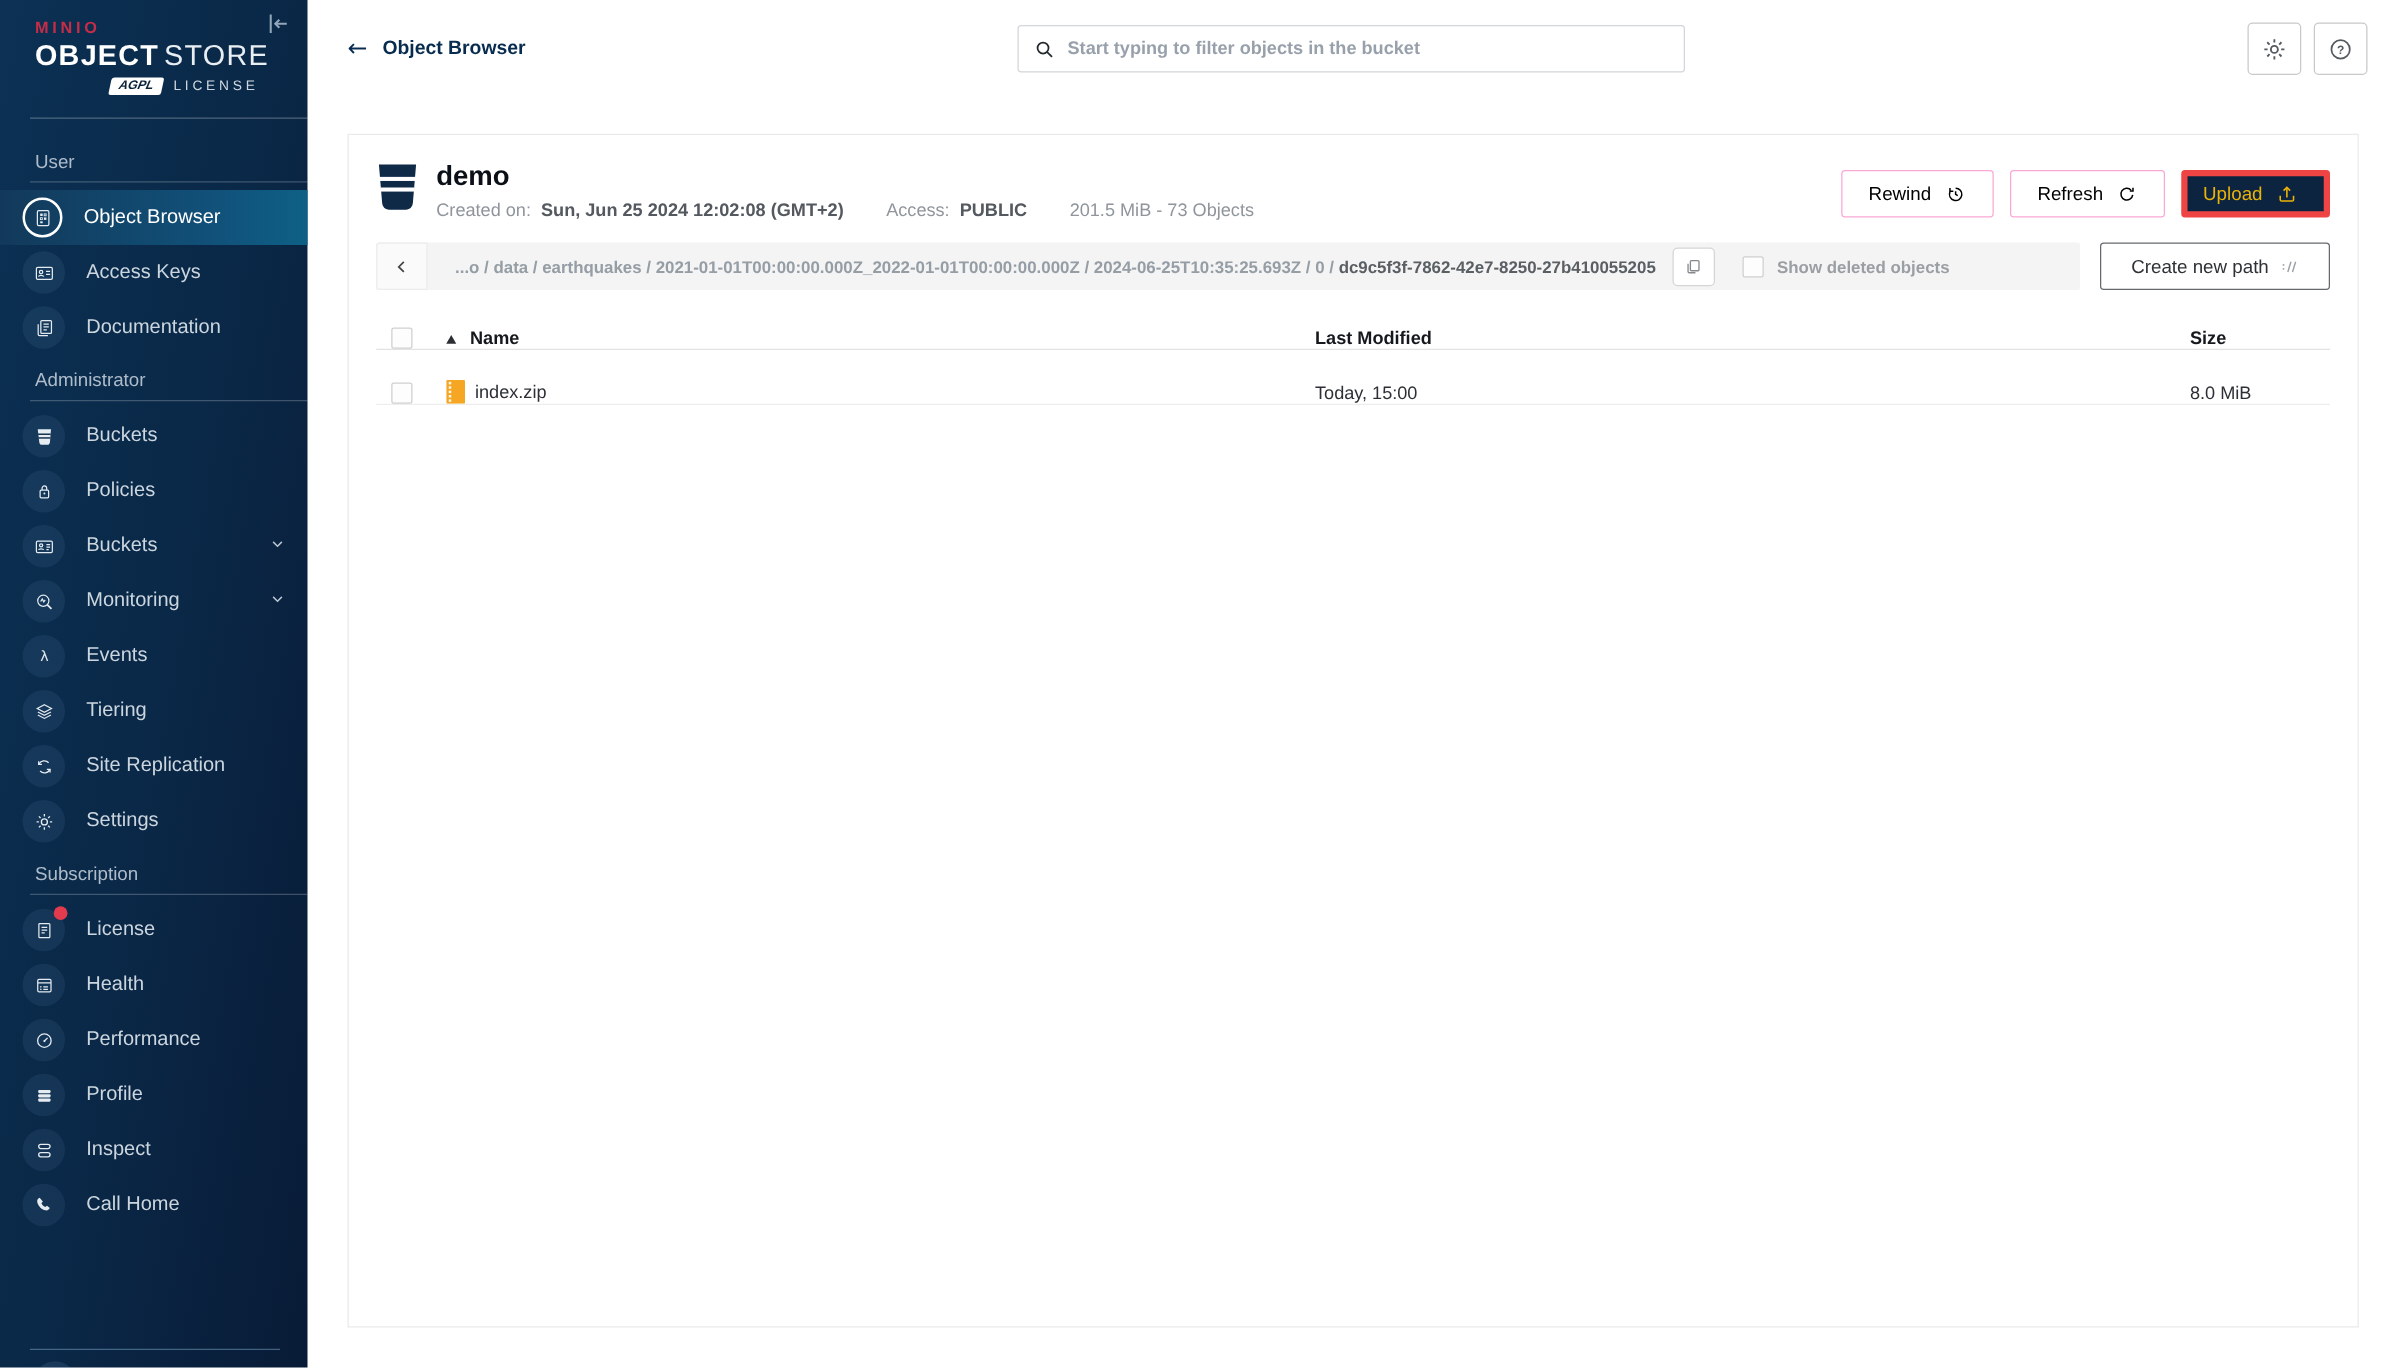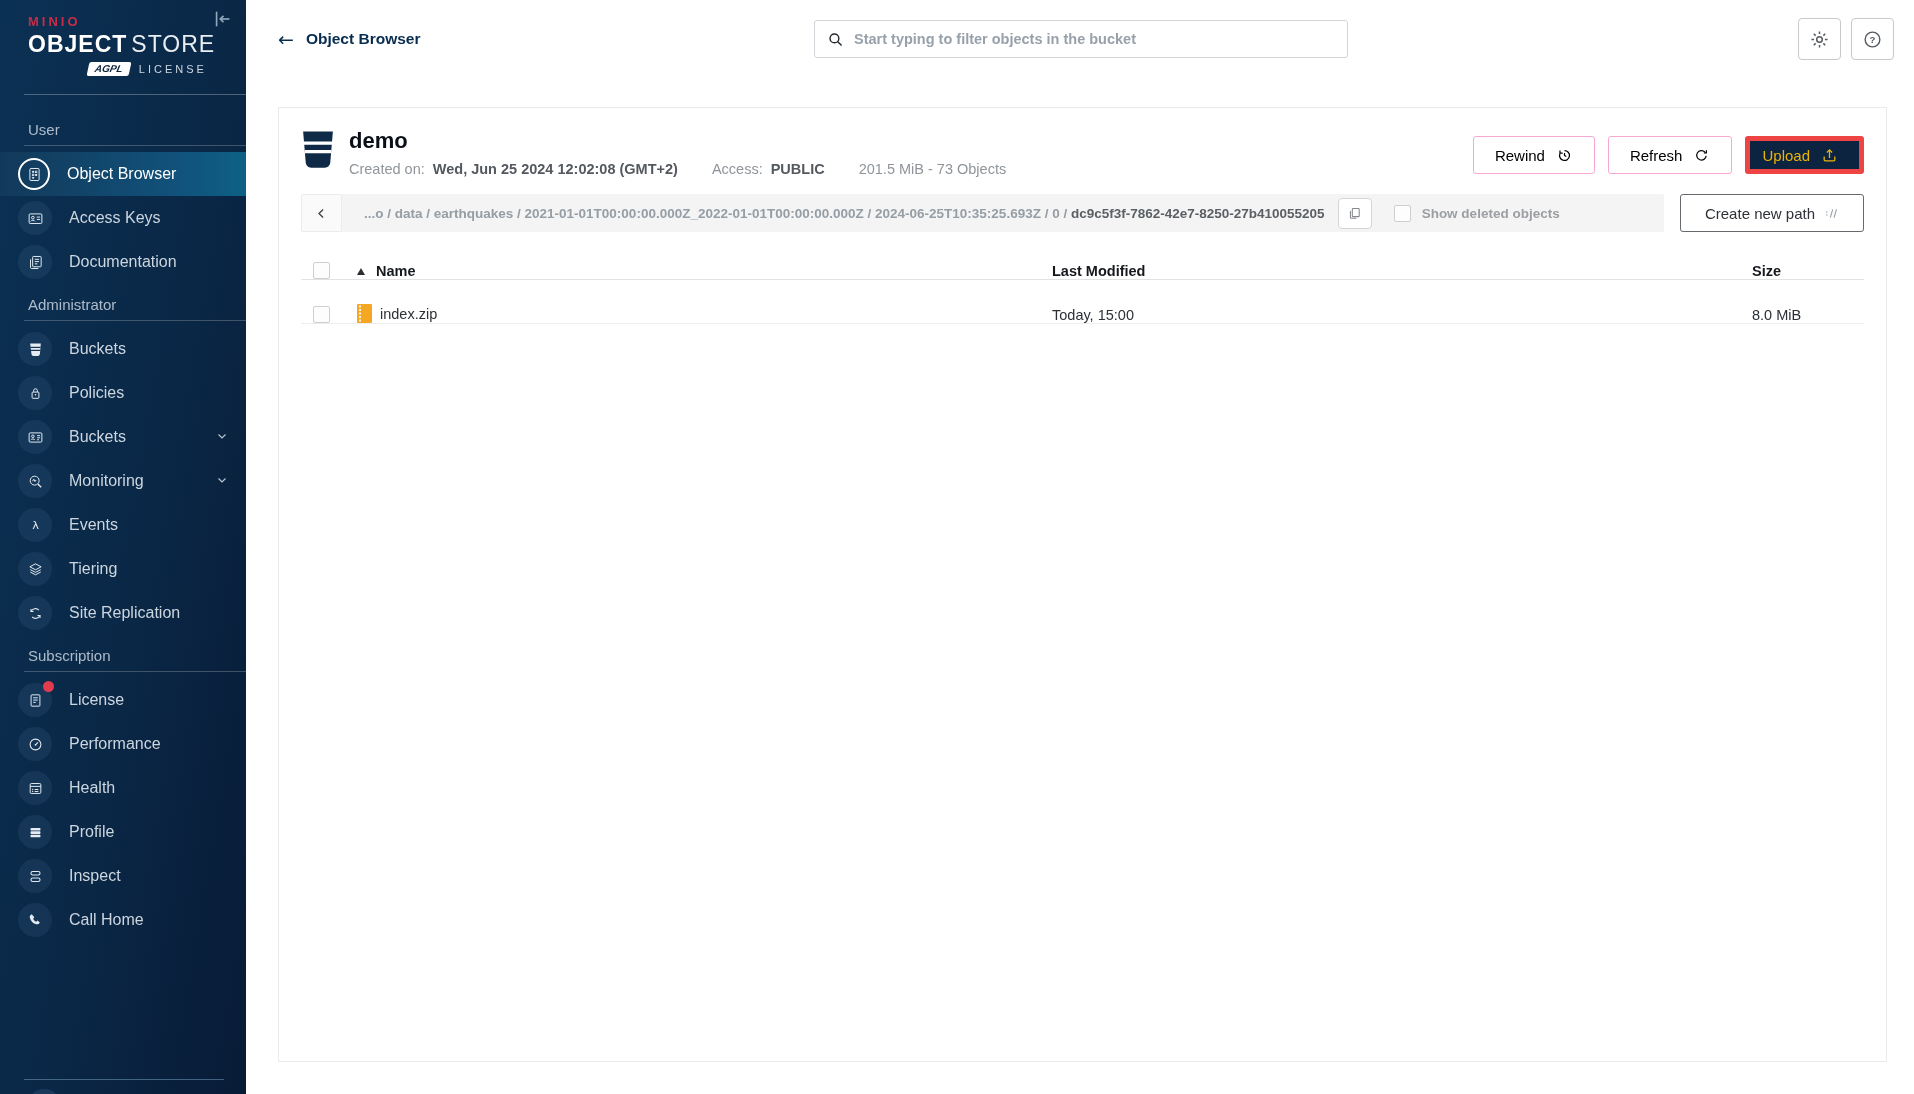--- a/index.html
+++ b/index.html
@@ -265,57 +265,66 @@
         <svg viewBox="0 0 24 24" fill="none" stroke="currentColor" stroke-width="1.5">
             <path d="M16.8 7.3A6.6 6.6 0 0 0 5.8 9.4"></path>
             <path d="M5.6 5.6v3.6h3.6"></path>
             <path d="M7.2 16.7a6.6 6.6 0 0 0 11-2.1"></path>
             <path d="M18.4 18.4v-3.6h-3.6"></path>
           </svg>
       </span>
       <span>Site Replication</span>
     </div>
 
+    <div class="menu-item">
+      <span class="icn-circle">
+        <svg viewBox="0 0 24 24" fill="none" stroke="currentColor" stroke-width="1.5">
+            <circle cx="12" cy="12" r="3.4"></circle>
+            <path d="M12 3.2v2.6M12 18.2v2.6M3.2 12h2.6M18.2 12h2.6M5.8 5.8l1.9 1.9M16.3 16.3l1.9 1.9M18.2 5.8l-1.9 1.9M7.7 16.3l-1.9 1.9"></path>
+          </svg>
+      </span>
+      <span>Settings</span>
+    </div>
 
     <div class="menu-section-label">Subscription</div>
     <div class="menu-section-divider"></div>
 
     <div class="menu-item">
       <span class="icn-circle">
         <svg viewBox="0 0 24 24" fill="none" stroke="currentColor" stroke-width="1.4">
             <rect x="5.8" y="4" width="12.4" height="16" rx="1"></rect>
             <path d="M8.8 8.2h6.4M8.8 11.4h6.4M8.8 14.6h3.6"></path>
           </svg>
         <span class="alert-dot"></span>
       </span>
       <span>License</span>
-    </div>
-
-    <div class="menu-item">
-      <span class="icn-circle">
-        <svg viewBox="0 0 24 24" fill="none" stroke="currentColor" stroke-width="1.5">
-            <circle cx="12" cy="12" r="7.6"></circle>
-            <path d="M12 12.5l3.6-3.6"></path>
-            <circle cx="12" cy="12.5" r="1.2" fill="currentColor" stroke="none"></circle>
-          </svg>
-      </span>
-      <span>Performance</span>
     </div>
 
     <div class="menu-item">
       <span class="icn-circle">
         <svg viewBox="0 0 24 24" fill="none" stroke="currentColor" stroke-width="1.4">
             <rect x="4.5" y="5" width="15" height="14" rx="1.5"></rect>
             <path d="M4.5 9h15"></path>
             <circle cx="8" cy="13.4" r="0.9" fill="currentColor" stroke="none"></circle>
             <circle cx="8" cy="16.2" r="0.9" fill="currentColor" stroke="none"></circle>
             <path d="M10.8 13.4h5.2M10.8 16.2h5.2"></path>
           </svg>
       </span>
       <span>Health</span>
+    </div>
+
+    <div class="menu-item">
+      <span class="icn-circle">
+        <svg viewBox="0 0 24 24" fill="none" stroke="currentColor" stroke-width="1.5">
+            <circle cx="12" cy="12" r="7.6"></circle>
+            <path d="M12 12.5l3.6-3.6"></path>
+            <circle cx="12" cy="12.5" r="1.2" fill="currentColor" stroke="none"></circle>
+          </svg>
+      </span>
+      <span>Performance</span>
     </div>
 
     <div class="menu-item">
       <span class="icn-circle">
         <svg viewBox="0 0 24 24" fill="currentColor" stroke="none">
             <rect x="5" y="5.6" width="14" height="3.6" rx="1.2"></rect>
             <rect x="5" y="10.4" width="14" height="3.6" rx="1.2"></rect>
             <rect x="5" y="15.2" width="14" height="3.6" rx="1.2"></rect>
           </svg>
       </span>
@@ -386,21 +395,21 @@
         <svg viewBox="0 0 24 28" fill="currentColor" stroke="none">
             <path d="M1.5 1h21l-1.8 21.5c-.2 2.4-1.6 4-4 4H7.3c-2.4 0-3.8-1.6-4-4L1.5 1z"></path>
             <rect x="2.1" y="8" width="19.8" height="2.3" fill="#fff"></rect>
             <rect x="2.6" y="14" width="18.8" height="2.3" fill="#fff"></rect>
           </svg>
       </span>
       <div class="bucket-meta-block">
         <div class="bucket-title">demo</div>
         <div class="bucket-meta">
           <span>Created on:</span>
-          <b>Wed, Jun 25 2024 12:02:08 (GMT+2)</b>
+          <b>Sun, Jun 25 2024 12:02:08 (GMT+2)</b>
           <span class="meta-gap"></span>
           <span>Access:</span>
           <b>PUBLIC</b>
           <span class="meta-gap"></span>
           <span>201.5 MiB - 73 Objects</span>
         </div>
       </div>
       <div class="head-actions">
         <button class="btn btn-outline">
           <span>Rewind</span>

